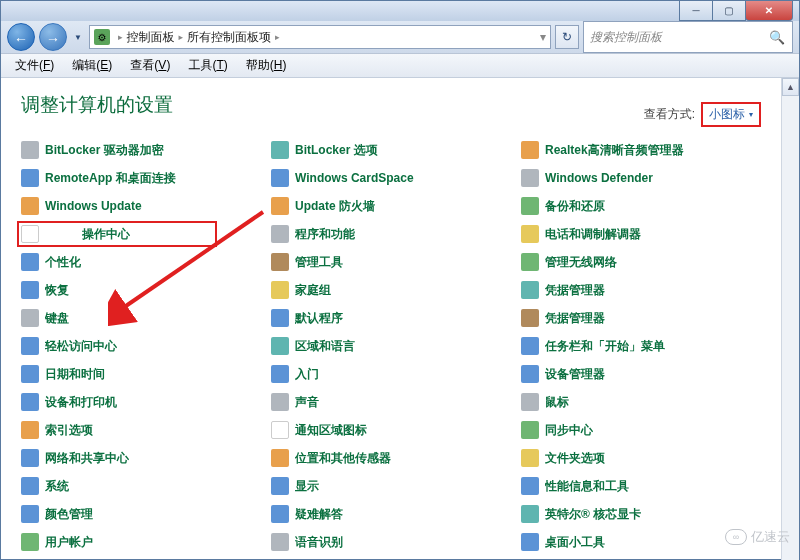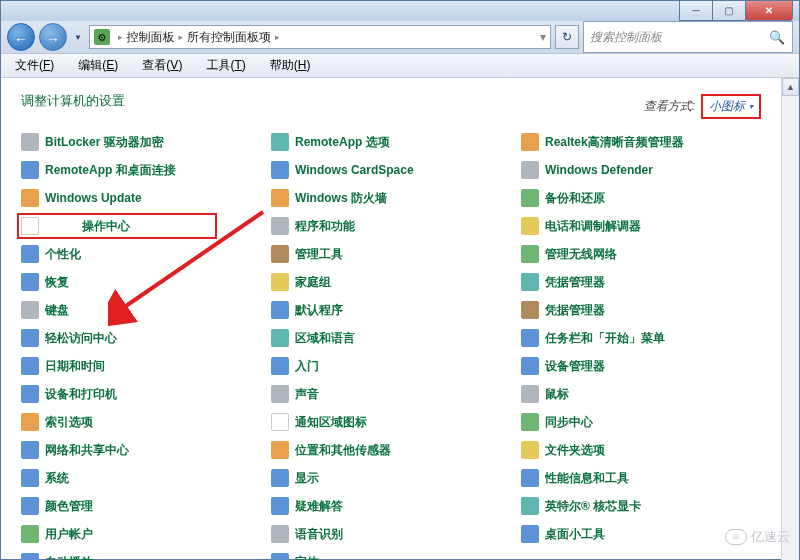--- a/index.html
+++ b/index.html
@@ -12,27 +12,27 @@
   .navbtn { width: 28px; height: 28px; border-radius: 50%; background: radial-gradient(circle at 35% 30%, #7fb5e6, #1e63b4); color: #fff; display: flex; align-items: center; justify-content: center; font-size: 14px; cursor: pointer; border: 1px solid #1e63b4; }
   .navbtn.fwd { opacity: 0.85; }
   .navdrop { width: 14px; height: 28px; display: flex; align-items: center; justify-content: center; color: #2a4a78; cursor: pointer; font-size: 8px; }
   .addrfield { flex: 1; height: 24px; background: #fff; border: 1px solid #8fa2bd; display: flex; align-items: center; padding: 0 4px; font-size: 12px; }
   .addricon { width: 16px; height: 16px; background: #5aa35a; margin-right: 4px; display: flex; align-items: center; justify-content: center; font-size: 10px; border-radius: 2px; }
   .crumb { color: #222; }
   .crumbsep { color: #888; margin: 0 4px; font-size: 9px; }
   .refresh { width: 24px; height: 24px; border: 1px solid #8fa2bd; background: linear-gradient(#f2f6fb,#dee6f2); display: flex; align-items: center; justify-content: center; color: #2a4a78; font-size: 12px; cursor: pointer; }
   .searchfield { width: 210px; height: 32px; border: 1px solid #8fa2bd; background: #fff; display: flex; align-items: center; padding: 0 6px; color: #888; font-style: italic; }
   .searchfield .mag { margin-left: auto; color: #2a60a8; font-style: normal; font-size: 13px; cursor: pointer; }
-  .menubar { height: 26px; background: linear-gradient(#f4f7fb,#e3e9f2); border-bottom: 1px solid #c4cedc; display: flex; align-items: center; padding: 0 6px; gap: 8px; }
+  .menubar { height: 26px; background: linear-gradient(#f4f7fb,#e3e9f2); border-bottom: 1px solid #c4cedc; display: flex; align-items: center; padding: 0 6px; gap: 2px; }
   .menuitem { padding: 3px 8px; cursor: pointer; }
   .menuitem u { text-decoration: underline; }
   .contentwrap { flex: 1; position: relative; display: flex; }
   .content { flex: 1; padding: 14px 20px 10px 20px; overflow: hidden; }
-  .heading { color: #0b6b3c; font-size: 13px; font-weight: normal; margin-bottom: 6px; }
-  .viewrow { display: flex; justify-content: flex-end; align-items: center; margin-top: -22px; margin-bottom: 10px; font-style: italic; }
+  .heading { color: #0b6b3c; font-size: 19px; font-weight: normal; margin-bottom: 6px; }
+  .viewrow { display: flex; justify-content: flex-end; align-items: center; margin-top: -22px; margin-bottom: 10px; }
   .viewlabel { color: #444; font-size: 12px; margin-right: 6px; }
   .viewmode { border: 2px solid #e02020; padding: 2px 6px; color: #2a60a8; display: flex; align-items: center; cursor: pointer; font-size: 12px; }
   .viewmode .drop { margin-left: 4px; font-size: 8px; color: #2a60a8; }
   .grid { display: grid; grid-template-columns: repeat(3, 1fr); column-gap: 10px; row-gap: 2px; }
   .item { display: flex; align-items: center; height: 26px; cursor: pointer; font-weight: bold; }
   .item .ic { width: 18px; height: 18px; margin-right: 6px; display: flex; align-items: center; justify-content: center; font-size: 12px; border-radius: 2px; flex-shrink: 0; }
   .item .lbl { color: #0b7040; font-size: 12px; white-space: nowrap; overflow: hidden; text-overflow: ellipsis; }
   .item.highlight { border: 2px solid #e02020; padding-left: 2px; margin-left: -4px; width: 200px; gap: 37px; }
   .scrollbar { width: 18px; background: #eef2f7; border-left: 1px solid #cfd7e2; display: flex; flex-direction: column; }
   .sbtn { height: 18px; background: linear-gradient(#f2f6fb,#dee6f2); border: 1px solid #b9c5d6; display: flex; align-items: center; justify-content: center; font-size: 9px; color: #556; cursor: pointer; }
@@ -94,21 +94,21 @@
           <span class="drop">▾</span>
         </span>
       </div>
       <div class="grid" id="grid">
           <div class="item">
             <span class="ic bg-gray"></span>
             <span class="lbl">BitLocker 驱动器加密</span>
           </div>
           <div class="item">
             <span class="ic bg-teal"></span>
-            <span class="lbl">RemoteApp 选项</span>
+            <span class="lbl">BitLocker 选项</span>
           </div>
           <div class="item">
             <span class="ic bg-orange"></span>
             <span class="lbl">Realtek高清晰音频管理器</span>
           </div>
           <div class="item">
             <span class="ic bg-blue"></span>
             <span class="lbl">RemoteApp 和桌面连接</span>
           </div>
           <div class="item">
@@ -118,21 +118,21 @@
           <div class="item">
             <span class="ic bg-gray"></span>
             <span class="lbl">Windows Defender</span>
           </div>
           <div class="item">
             <span class="ic bg-orange"></span>
             <span class="lbl">Windows Update</span>
           </div>
           <div class="item">
             <span class="ic bg-orange"></span>
-            <span class="lbl">Windows 防火墙</span>
+            <span class="lbl">Update 防火墙</span>
           </div>
           <div class="item">
             <span class="ic bg-green"></span>
             <span class="lbl">备份和还原</span>
           </div>
           <div class="item highlight">
             <span class="ic bg-white"></span>
             <span class="lbl">操作中心</span>
           </div>
           <div class="item">

